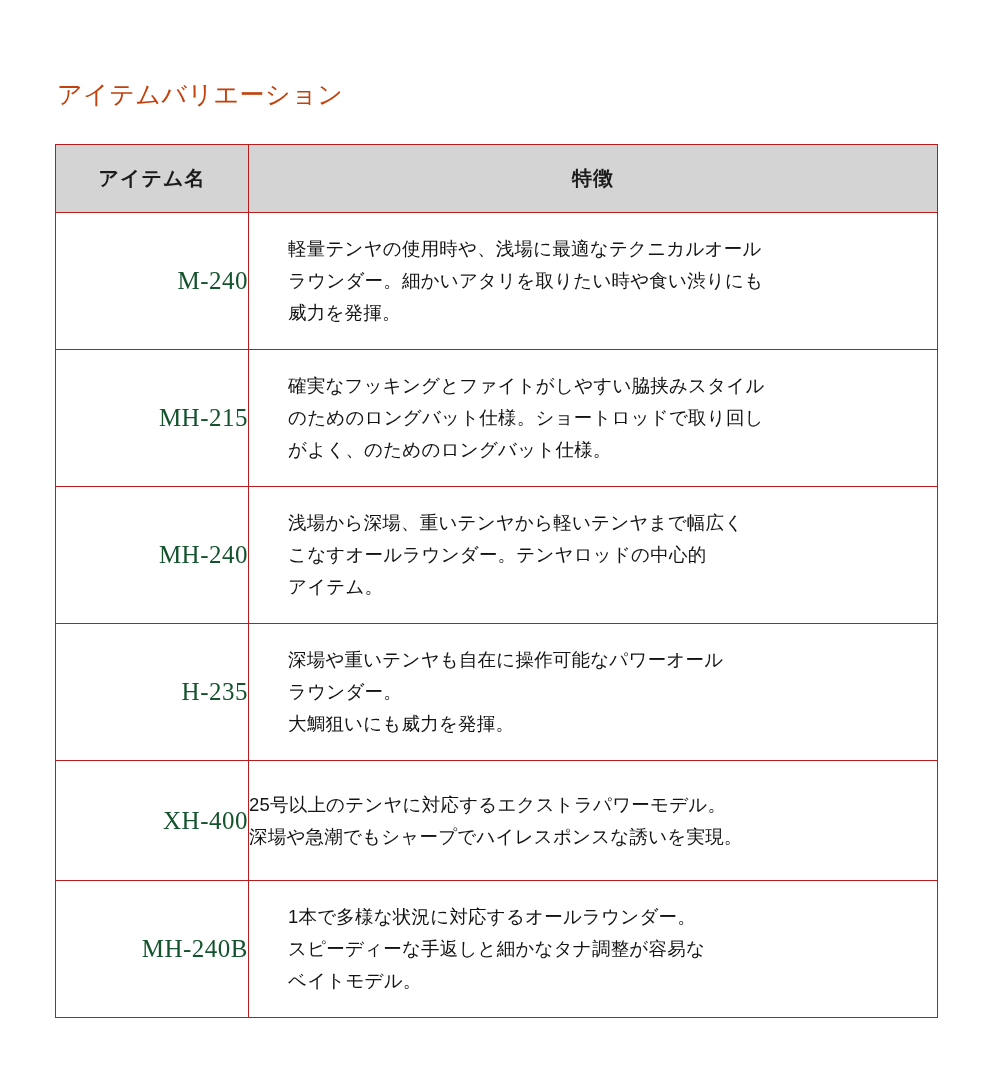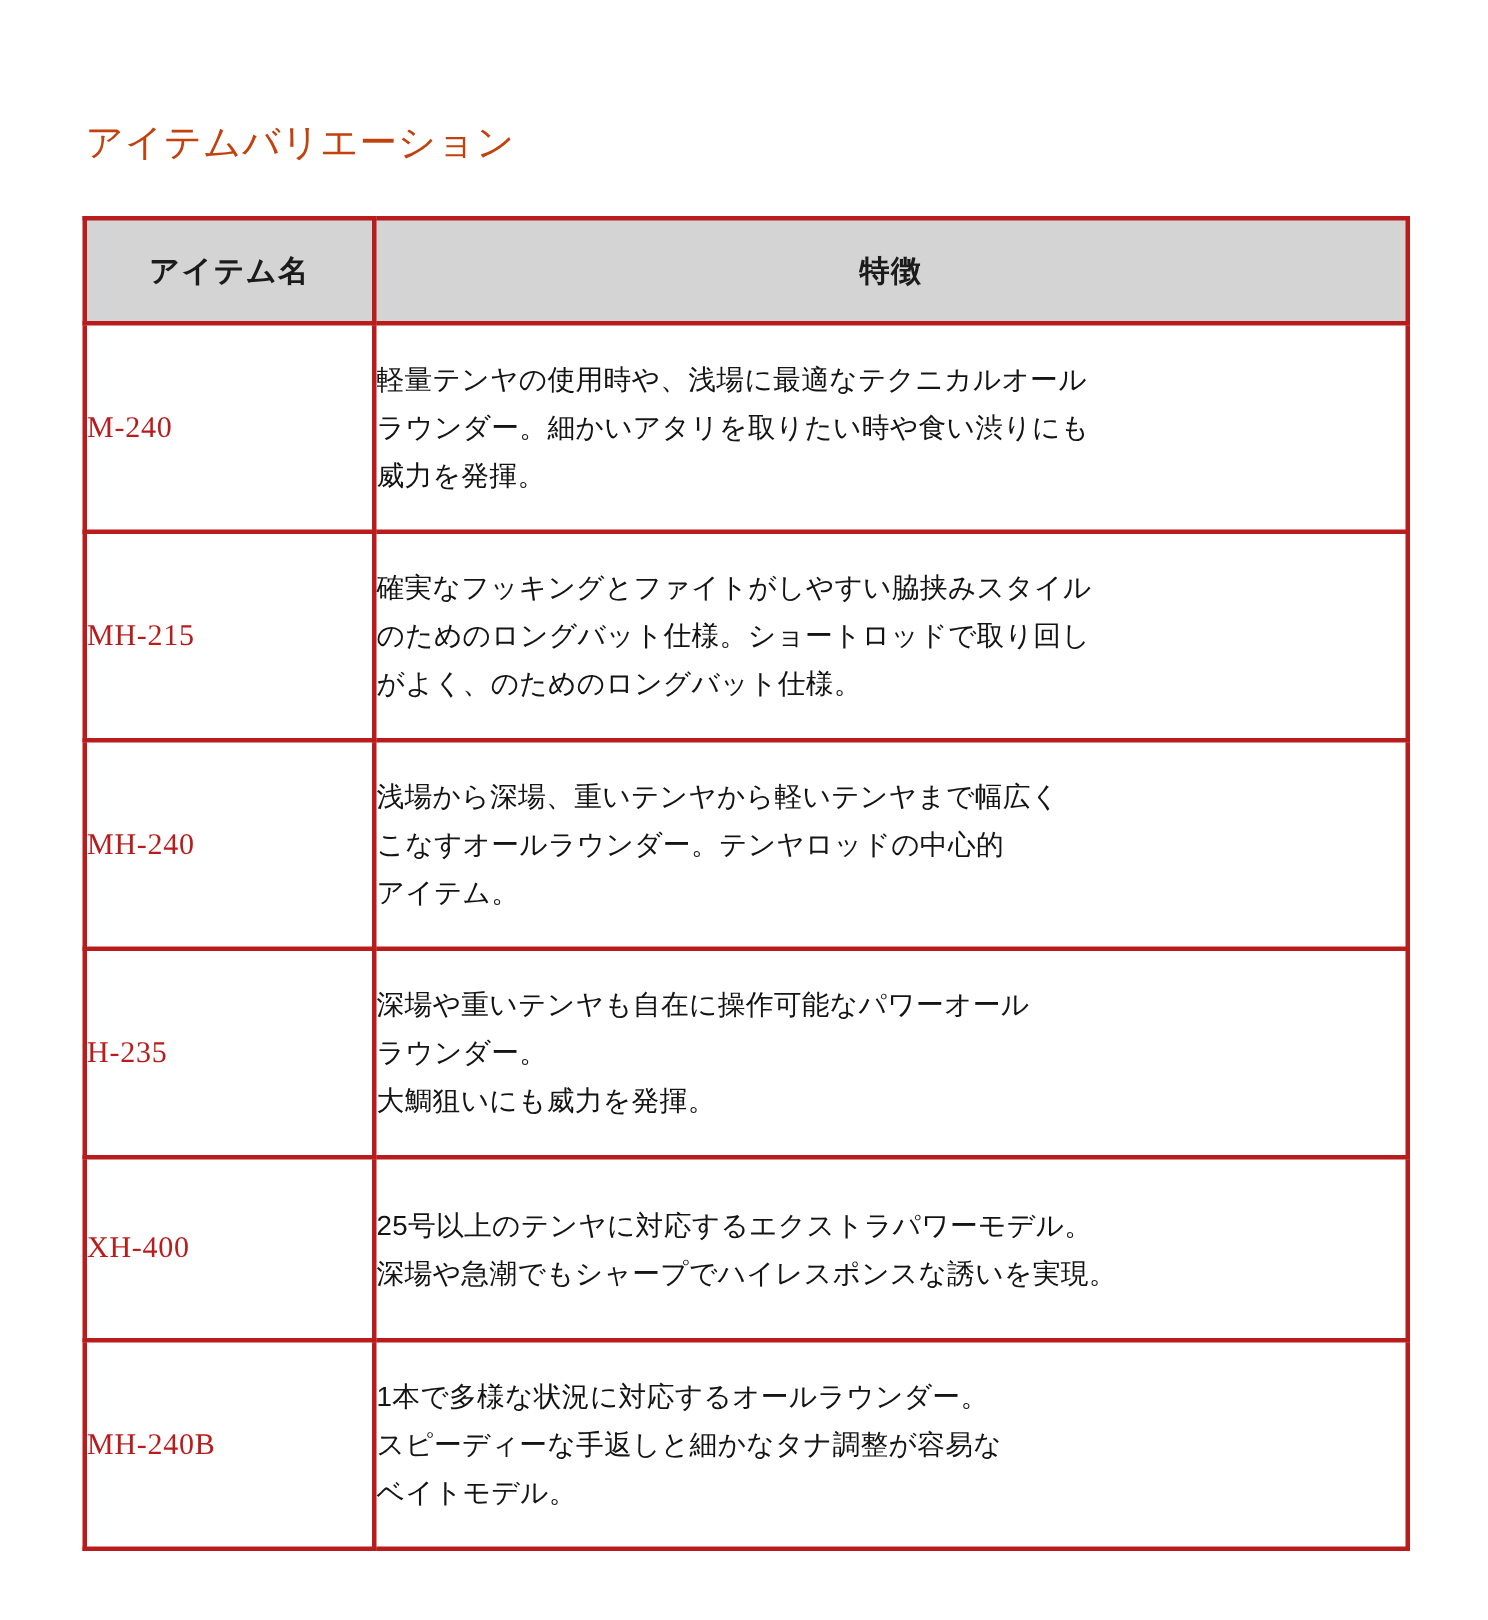--- a/index.html
+++ b/index.html
@@ -44,54 +44,54 @@
     border-collapse: collapse;
     width: 882px;
     table-layout: fixed;
   }
 
   table.variations col.c-name { width: 193px; }
   table.variations col.c-feat { width: 689px; }
 
   table.variations th,
   table.variations td {
-    border: 3px solid #b91c1c;
+    border: 1px solid #b91c1c;
     vertical-align: middle;
     padding: 0;
   }
 
   table.variations thead th {
     background: #d4d4d4;
     height: 67px;
     font-size: 20px;
     font-weight: 700;
     color: #1b1b1b;
     text-align: center;
     letter-spacing: 1px;
   }
 
   td.item-name {
-    text-align: left;
-    font-size: 20px;
+    text-align: right;
+    font-size: 25px;
     font-family: "Liberation Serif", serif;
-    color: #b91c1c;
+    color: #14532d;
     letter-spacing: 0.5px;
     background: #ffffff;
   }
 
   td.feature {
     padding: 14px 22px 16px 22px;
     font-size: 18.5px;
     line-height: 1.72;
     color: #141414;
     background: #ffffff;
     letter-spacing: 0.2px;
   }
 
-  tr.row-h3 td { height: 136px; }
+  tr.row-h3 td { height: 136px; padding-left: 39px; }
   tr.row-h2 td { height: 119px; }
 
   .feature-line { display: block; white-space: nowrap; }
 </style>
 </head>
 <body>
 
 <div class="page">
 
   <div class="heading">アイテムバリエーション</div>

